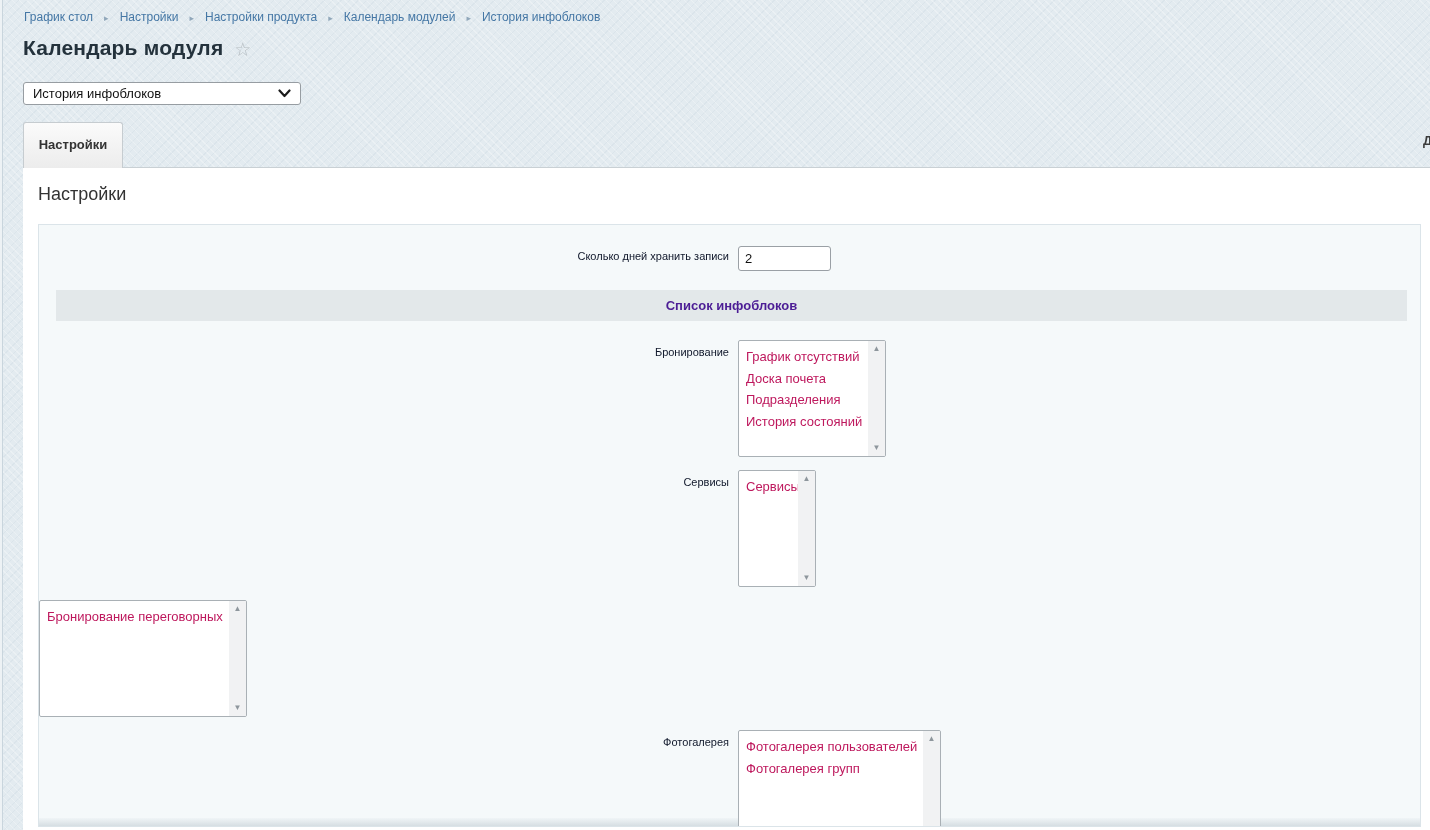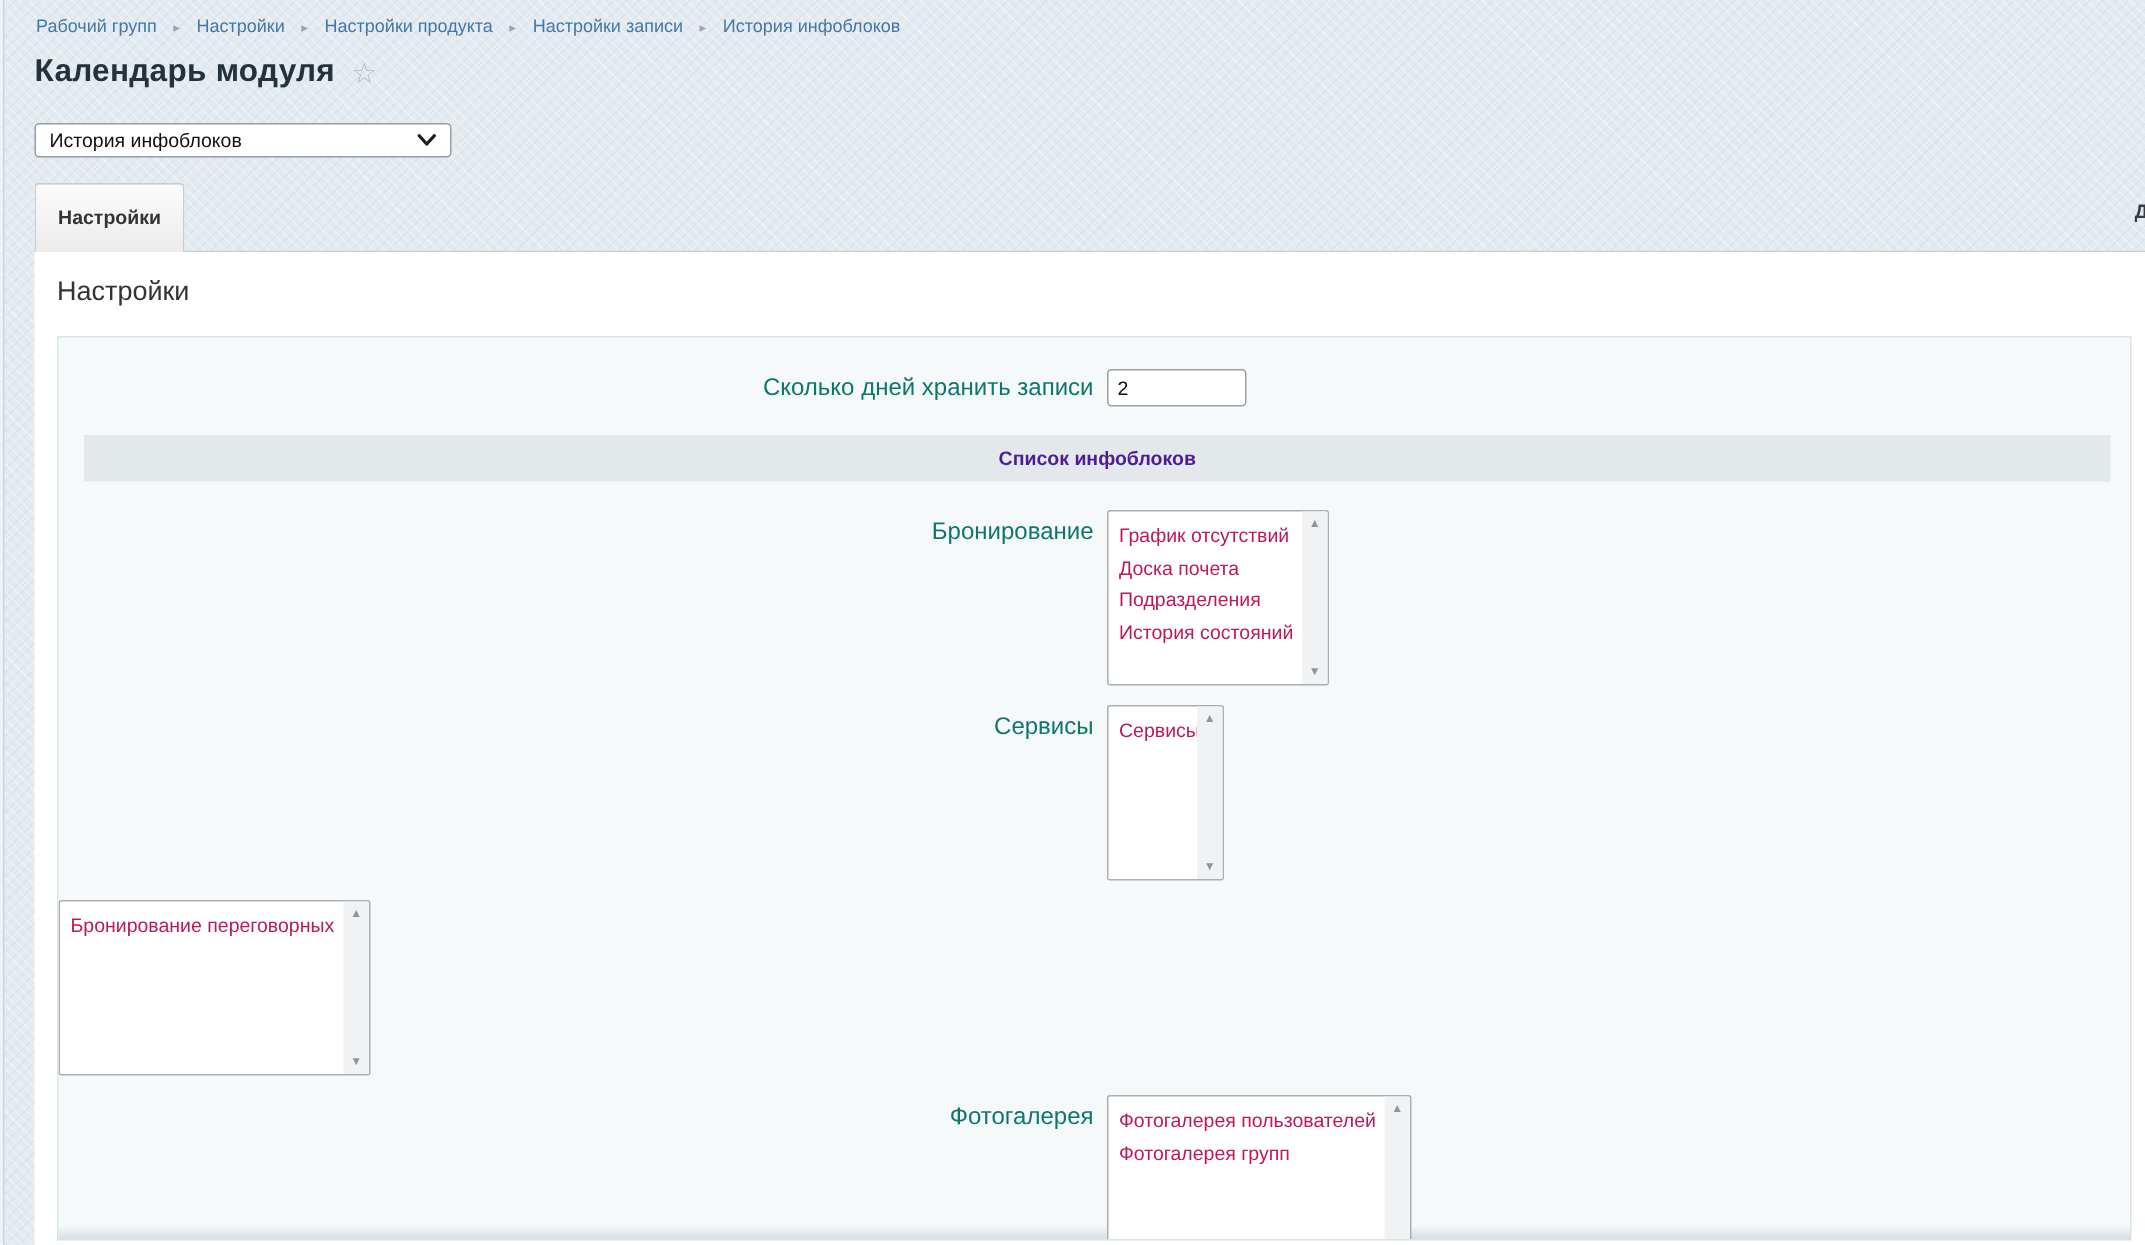--- a/index.html
+++ b/index.html
@@ -60,21 +60,21 @@
     background:#f5f9fa; border:1px solid #dbe4e9; overflow:hidden;
   }
   .panel-bottom-strip {
     position:absolute; left:0; right:0; bottom:0; height:8px;
     background:linear-gradient(#f0f5f7,#d6dee3); z-index:0;
   }
   .row { display:flex; align-items:flex-start; margin-bottom:13px; position:relative; z-index:1; }
   .row-days { margin-top:21px; }
   .lbl {
     width:699px; padding-right:9px; padding-top:6px;
-    text-align:right; font-size:16px; color:#0f766e; white-space:nowrap;
+    text-align:right; font-size:11px; color:#0f172a; white-space:nowrap;
   }
   .row-days .lbl { padding-top:4px; }
   .days-input {
     width:93px; height:25px; border:1px solid #9aa0a5; border-radius:3px;
     font-family:"Liberation Sans", sans-serif; font-size:13px; color:#111;
     padding:0 6px; background:#fff; outline:none;
   }
   .group-band {
     position:relative; z-index:1; margin:19px 13px 19px 17px; height:31px;
     background:#e3e8ea; text-align:center; line-height:31px;
@@ -93,27 +93,27 @@
     padding:4px 0;
   }
   .scroll-arrow { font-size:8px; color:#8e969c; line-height:8px; cursor:pointer; }
 </style>
 </head>
 <body>
 
 <div class="left-edge"></div>
 
 <div class="breadcrumb">
-  <a>Рабочий групп</a>
+  <a>График стол</a>
   <span class="crumb-sep">▸</span>
   <a>Настройки</a>
   <span class="crumb-sep">▸</span>
   <a>Настройки продукта</a>
   <span class="crumb-sep">▸</span>
-  <a>Настройки записи</a>
+  <a>Календарь модулей</a>
   <span class="crumb-sep">▸</span>
   <a>История инфоблоков</a>
 </div>
 
 <div class="page-title-row">
   <h1 class="page-title">Календарь модуля</h1>
   <span class="fav-star">☆</span>
 </div>
 
 <div class="module-select">

